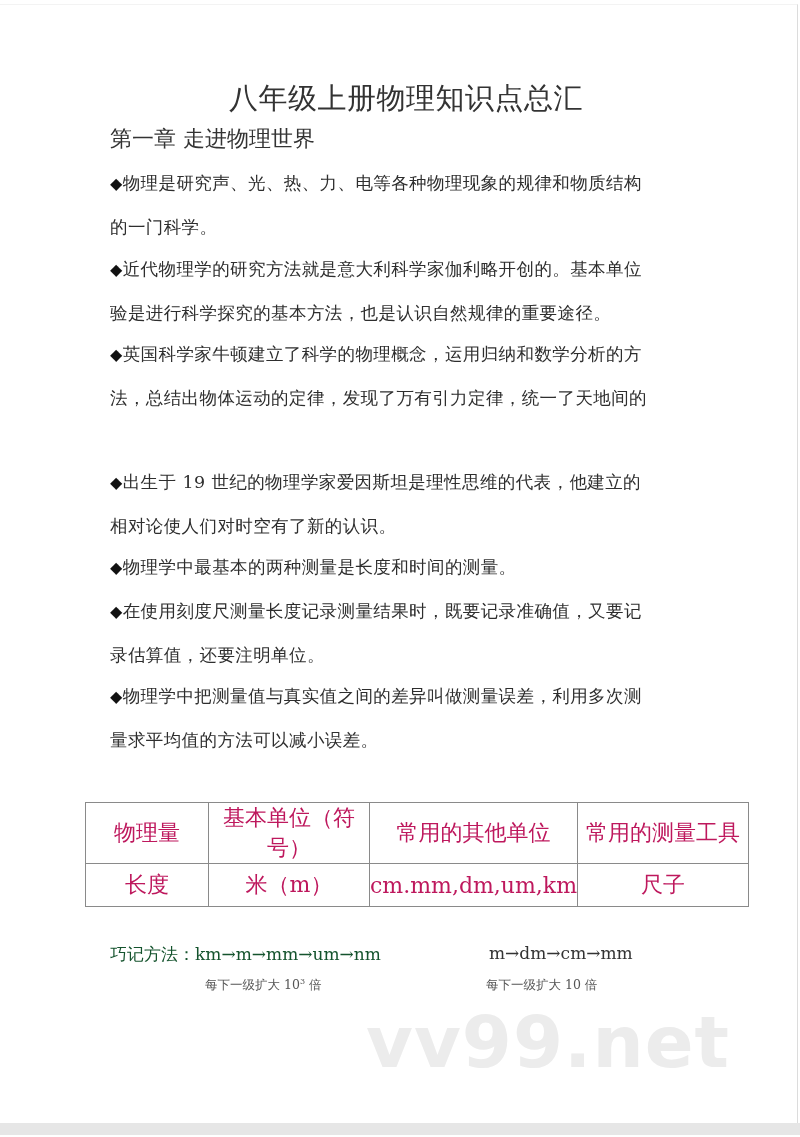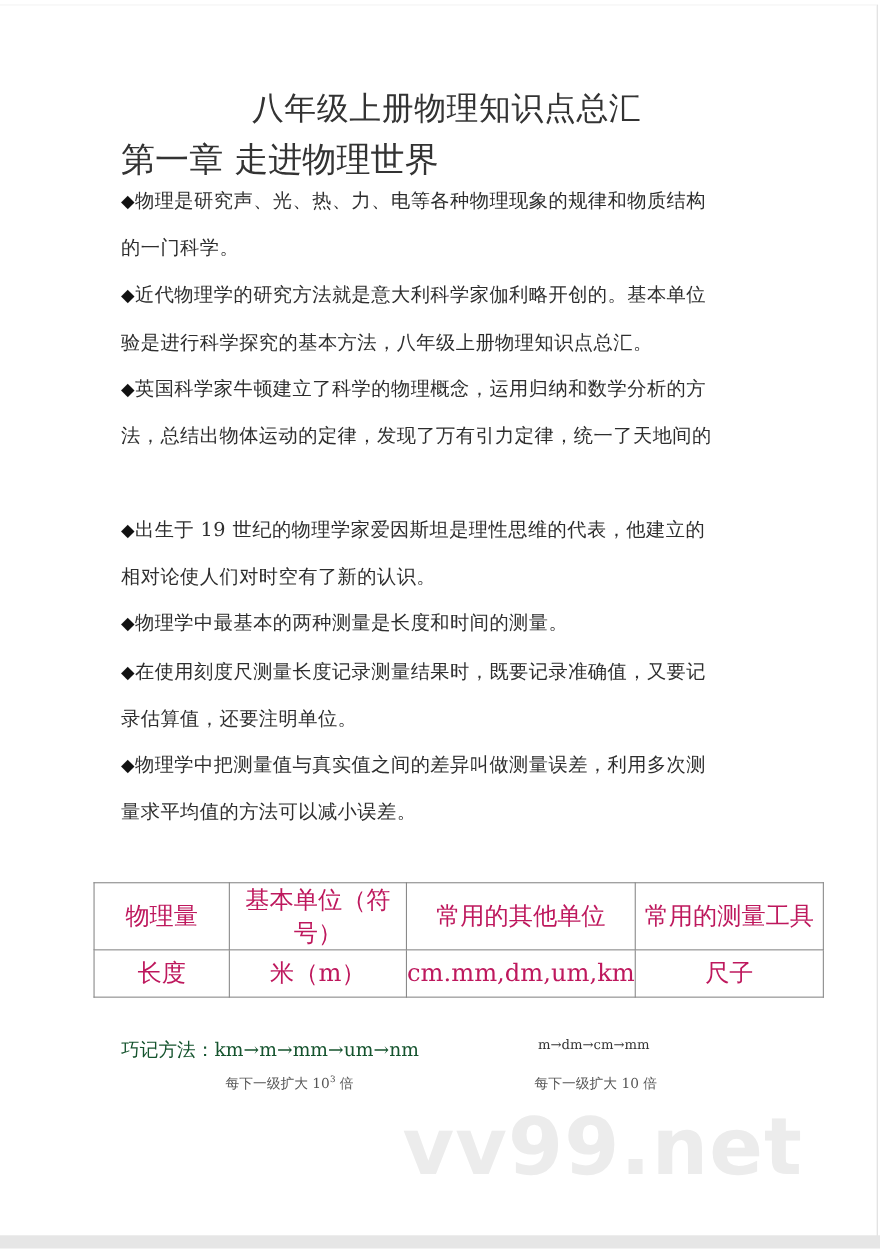--- a/index.html
+++ b/index.html
@@ -20,21 +20,21 @@
     background: #e6e6e6;
   }
   .title {
     position: absolute; left: 0; width: 812px; top: 74px;
     text-align: center; font-size: 29px; letter-spacing: 0.5px;
     font-family: "DejaVu Sans", "Liberation Sans", sans-serif;
     color: #333; font-weight: normal;
   }
   .chapter {
     position: absolute; left: 110px; top: 119px;
-    font-size: 31px;
+    font-size: 22px;
     font-family: "DejaVu Sans", "Liberation Sans", sans-serif;
     color: #333;
   }
   .para {
     position: absolute; left: 110px; width: 580px;
     font-size: 17.5px; line-height: 42.5px; color: #2e2e2e;
     letter-spacing: 0.4px;
   }
   .para .line { display: block; white-space: nowrap; }
   .bullet { font-size: 16px; color: #111; }
@@ -44,21 +44,21 @@
     font-size: 22px; color: #be185d;
   }
   table.units td {
     border: 1.5px solid #8a8a8a; text-align: center; padding: 0;
     height: 42px;
   }
   .c1 { width: 122px; } .c2 { width: 160px; } .c3 { width: 160px; } .c4 { width: 170px; }
   .mnemonic {
     position: absolute; left: 110px; top: 938px; font-size: 17px; color: #14532d;
   }
-  .chain2 { position: absolute; left: 489px; top: 938px; font-size: 12px; color: #333; }
+  .chain2 { position: absolute; left: 489px; top: 938px; font-size: 17px; color: #333; }
   .note { position: absolute; font-size: 12.5px; color: #555; top: 972px; }
   .note sup { font-size: 8px; }
   .watermark {
     position: absolute; left: 366px; top: 995px;
     font-family: "DejaVu Sans", "Liberation Sans", sans-serif;
     font-weight: bold; font-size: 72px; color: #ececec; letter-spacing: 1px;
   }
 </style>
 </head>
 <body>
@@ -67,21 +67,21 @@
   <div class="title">八年级上册物理知识点总汇</div>
   <div class="chapter">第一章  走进物理世界</div>
 
   <div class="para" style="top:157px">
     <span class="line"><span class="bullet">◆</span><span>物理是研究声、光、热、力、电等各种物理现象的规律和物质结构</span></span>
     <span class="line">的一门科学。</span>
   </div>
 
   <div class="para" style="top:243px">
     <span class="line"><span class="bullet">◆</span><span>近代物理学的研究方法就是意大利科学家伽利略开创的。基本单位</span></span>
-    <span class="line">验是进行科学探究的基本方法，八年级上册物理知识点总汇。</span>
+    <span class="line">验是进行科学探究的基本方法，也是认识自然规律的重要途径。</span>
   </div>
 
   <div class="para" style="top:328px">
     <span class="line"><span class="bullet">◆</span><span>英国科学家牛顿建立了科学的物理概念，运用归纳和数学分析的方</span></span>
     <span class="line">法，总结出物体运动的定律，发现了万有引力定律，统一了天地间的</span>
   </div>
 
   <div class="para" style="top:456px">
     <span class="line"><span class="bullet">◆</span><span>出生于 19 世纪的物理学家爱因斯坦是理性思维的代表，他建立的</span></span>
     <span class="line">相对论使人们对时空有了新的认识。</span>

